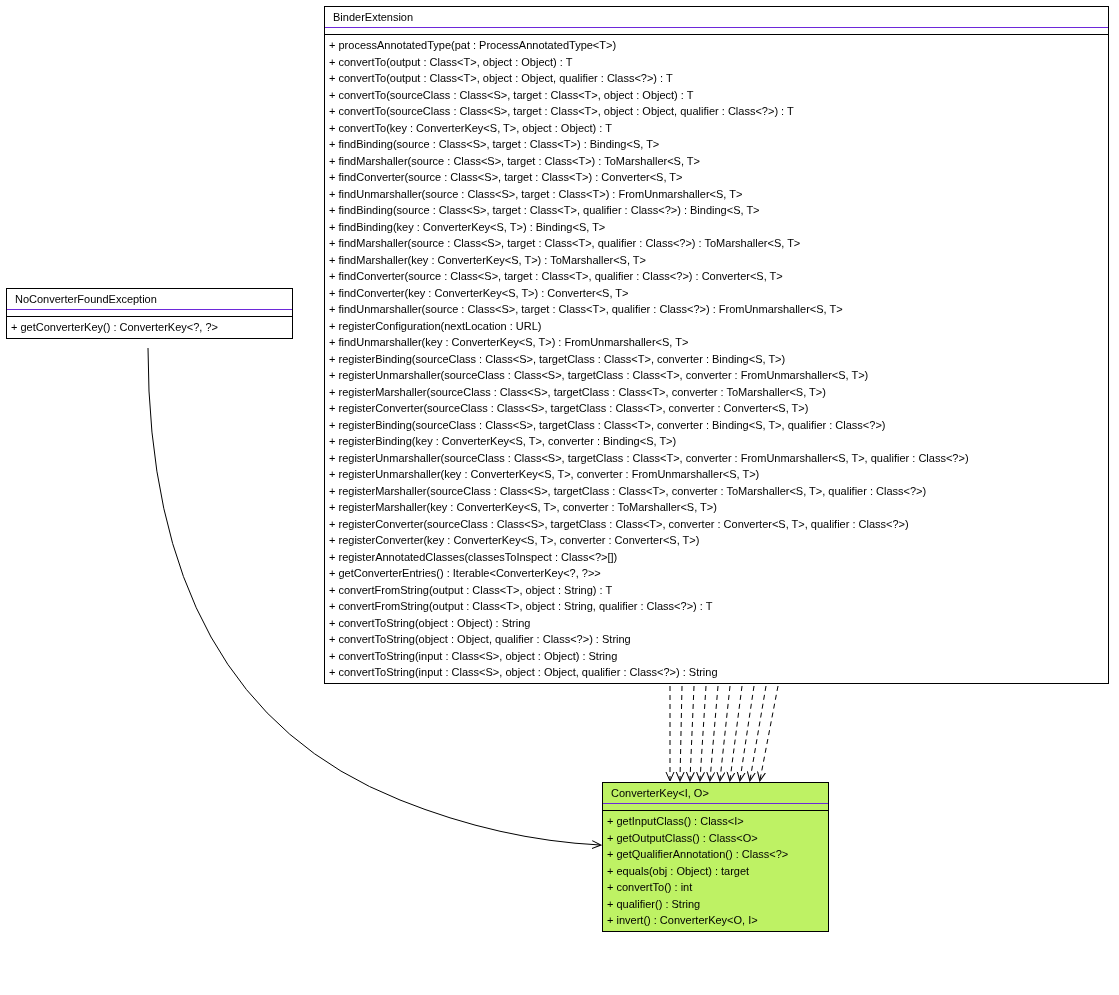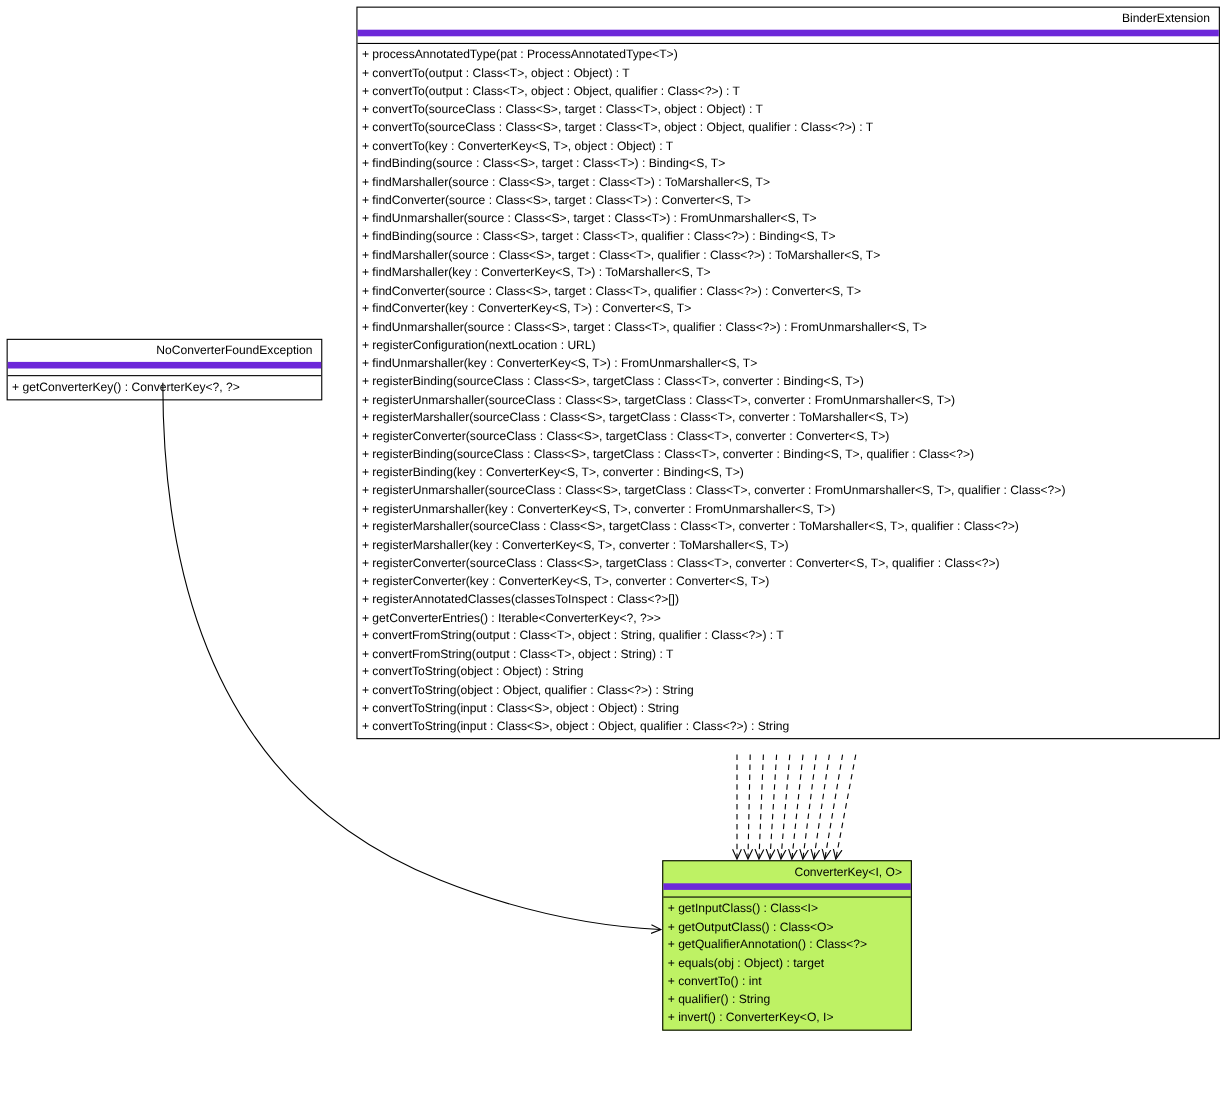--- a/index.html
+++ b/index.html
@@ -15,23 +15,23 @@
 }
 .class-box {
   position: absolute;
   border: 1px solid #000;
   background: white;
 }
 .class-box.highlighted {
   background: #bef264;
 }
 .class-header {
-  text-align: right;
+  text-align: left;
   padding: 4px 8px;
-  border-bottom: 6px solid #6d28d9;
+  border-bottom: 1px solid #6d28d9;
   font-weight: normal;
 }
 .class-attrs {
   border-bottom: 1px solid #000;
   min-height: 6px;
 }
 .class-methods {
   padding: 2px 4px;
 }
 .method-line {
@@ -41,21 +41,21 @@
 svg.connector {
   position: absolute;
   top: 0;
   left: 0;
   pointer-events: none;
 }
 </style>
 </head>
 <body>
 
-<div class="class-box" style="left:6px; top:308px; width:285px;">
+<div class="class-box" style="left:6px; top:288px; width:285px;">
   <div class="class-header">NoConverterFoundException</div>
   <div class="class-attrs"></div>
   <div class="class-methods">
     <div class="method-line">+ getConverterKey() : ConverterKey&lt;?, ?&gt;</div>
   </div>
 </div>
 
 <div class="class-box" style="left:324px; top:6px; width:783px;">
   <div class="class-header">BinderExtension</div>
   <div class="class-attrs"></div>
@@ -64,20 +64,21 @@
       <div class="method-line">+ convertTo(output : Class&lt;T&gt;, object : Object) : T</div>
       <div class="method-line">+ convertTo(output : Class&lt;T&gt;, object : Object, qualifier : Class&lt;?&gt;) : T</div>
       <div class="method-line">+ convertTo(sourceClass : Class&lt;S&gt;, target : Class&lt;T&gt;, object : Object) : T</div>
       <div class="method-line">+ convertTo(sourceClass : Class&lt;S&gt;, target : Class&lt;T&gt;, object : Object, qualifier : Class&lt;?&gt;) : T</div>
       <div class="method-line">+ convertTo(key : ConverterKey&lt;S, T&gt;, object : Object) : T</div>
       <div class="method-line">+ findBinding(source : Class&lt;S&gt;, target : Class&lt;T&gt;) : Binding&lt;S, T&gt;</div>
       <div class="method-line">+ findMarshaller(source : Class&lt;S&gt;, target : Class&lt;T&gt;) : ToMarshaller&lt;S, T&gt;</div>
       <div class="method-line">+ findConverter(source : Class&lt;S&gt;, target : Class&lt;T&gt;) : Converter&lt;S, T&gt;</div>
       <div class="method-line">+ findUnmarshaller(source : Class&lt;S&gt;, target : Class&lt;T&gt;) : FromUnmarshaller&lt;S, T&gt;</div>
       <div class="method-line">+ findBinding(source : Class&lt;S&gt;, target : Class&lt;T&gt;, qualifier : Class&lt;?&gt;) : Binding&lt;S, T&gt;</div>
+      <div class="method-line">+ findBinding(key : ConverterKey&lt;S, T&gt;) : Binding&lt;S, T&gt;</div>
       <div class="method-line">+ findMarshaller(source : Class&lt;S&gt;, target : Class&lt;T&gt;, qualifier : Class&lt;?&gt;) : ToMarshaller&lt;S, T&gt;</div>
       <div class="method-line">+ findMarshaller(key : ConverterKey&lt;S, T&gt;) : ToMarshaller&lt;S, T&gt;</div>
       <div class="method-line">+ findConverter(source : Class&lt;S&gt;, target : Class&lt;T&gt;, qualifier : Class&lt;?&gt;) : Converter&lt;S, T&gt;</div>
       <div class="method-line">+ findConverter(key : ConverterKey&lt;S, T&gt;) : Converter&lt;S, T&gt;</div>
       <div class="method-line">+ findUnmarshaller(source : Class&lt;S&gt;, target : Class&lt;T&gt;, qualifier : Class&lt;?&gt;) : FromUnmarshaller&lt;S, T&gt;</div>
       <div class="method-line">+ registerConfiguration(nextLocation : URL)</div>
       <div class="method-line">+ findUnmarshaller(key : ConverterKey&lt;S, T&gt;) : FromUnmarshaller&lt;S, T&gt;</div>
       <div class="method-line">+ registerBinding(sourceClass : Class&lt;S&gt;, targetClass : Class&lt;T&gt;, converter : Binding&lt;S, T&gt;)</div>
       <div class="method-line">+ registerUnmarshaller(sourceClass : Class&lt;S&gt;, targetClass : Class&lt;T&gt;, converter : FromUnmarshaller&lt;S, T&gt;)</div>
       <div class="method-line">+ registerMarshaller(sourceClass : Class&lt;S&gt;, targetClass : Class&lt;T&gt;, converter : ToMarshaller&lt;S, T&gt;)</div>
@@ -85,22 +86,22 @@
       <div class="method-line">+ registerBinding(sourceClass : Class&lt;S&gt;, targetClass : Class&lt;T&gt;, converter : Binding&lt;S, T&gt;, qualifier : Class&lt;?&gt;)</div>
       <div class="method-line">+ registerBinding(key : ConverterKey&lt;S, T&gt;, converter : Binding&lt;S, T&gt;)</div>
       <div class="method-line">+ registerUnmarshaller(sourceClass : Class&lt;S&gt;, targetClass : Class&lt;T&gt;, converter : FromUnmarshaller&lt;S, T&gt;, qualifier : Class&lt;?&gt;)</div>
       <div class="method-line">+ registerUnmarshaller(key : ConverterKey&lt;S, T&gt;, converter : FromUnmarshaller&lt;S, T&gt;)</div>
       <div class="method-line">+ registerMarshaller(sourceClass : Class&lt;S&gt;, targetClass : Class&lt;T&gt;, converter : ToMarshaller&lt;S, T&gt;, qualifier : Class&lt;?&gt;)</div>
       <div class="method-line">+ registerMarshaller(key : ConverterKey&lt;S, T&gt;, converter : ToMarshaller&lt;S, T&gt;)</div>
       <div class="method-line">+ registerConverter(sourceClass : Class&lt;S&gt;, targetClass : Class&lt;T&gt;, converter : Converter&lt;S, T&gt;, qualifier : Class&lt;?&gt;)</div>
       <div class="method-line">+ registerConverter(key : ConverterKey&lt;S, T&gt;, converter : Converter&lt;S, T&gt;)</div>
       <div class="method-line">+ registerAnnotatedClasses(classesToInspect : Class&lt;?&gt;[])</div>
       <div class="method-line">+ getConverterEntries() : Iterable&lt;ConverterKey&lt;?, ?&gt;&gt;</div>
+      <div class="method-line">+ convertFromString(output : Class&lt;T&gt;, object : String) : T</div>
       <div class="method-line">+ convertFromString(output : Class&lt;T&gt;, object : String, qualifier : Class&lt;?&gt;) : T</div>
-      <div class="method-line">+ convertFromString(output : Class&lt;T&gt;, object : String) : T</div>
       <div class="method-line">+ convertToString(object : Object) : String</div>
       <div class="method-line">+ convertToString(object : Object, qualifier : Class&lt;?&gt;) : String</div>
       <div class="method-line">+ convertToString(input : Class&lt;S&gt;, object : Object) : String</div>
       <div class="method-line">+ convertToString(input : Class&lt;S&gt;, object : Object, qualifier : Class&lt;?&gt;) : String</div>
     </div>
 </div>
 
 <div class="class-box highlighted" style="left:602px; top:782px; width:225px;">
   <div class="class-header">ConverterKey&lt;I, O&gt;</div>
   <div class="class-attrs"></div>

